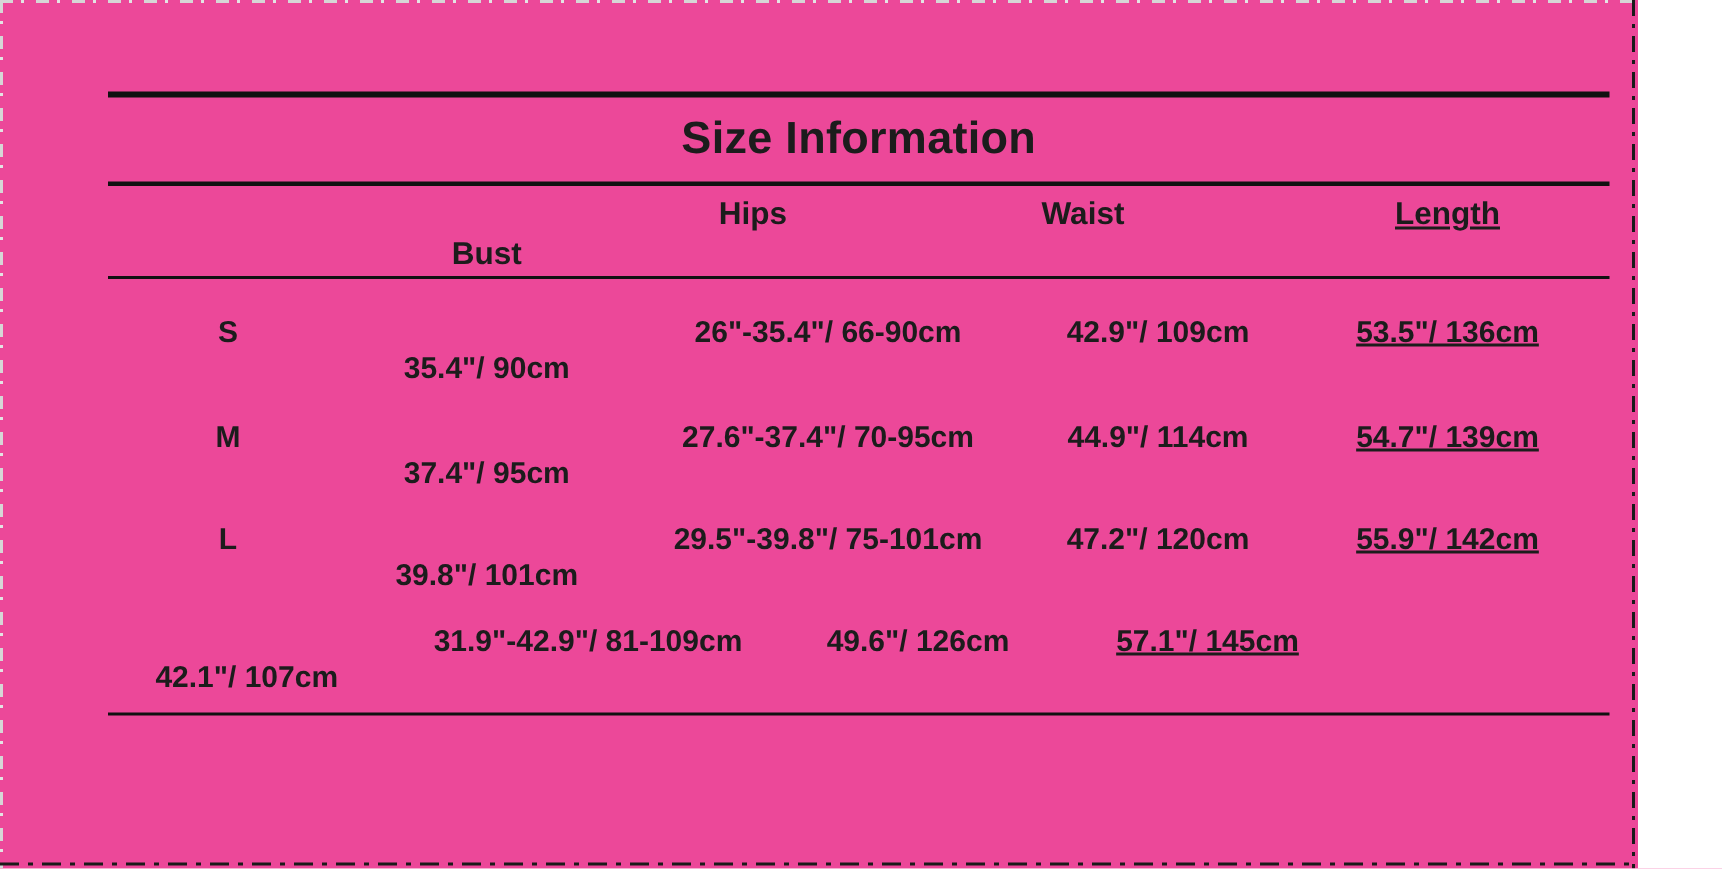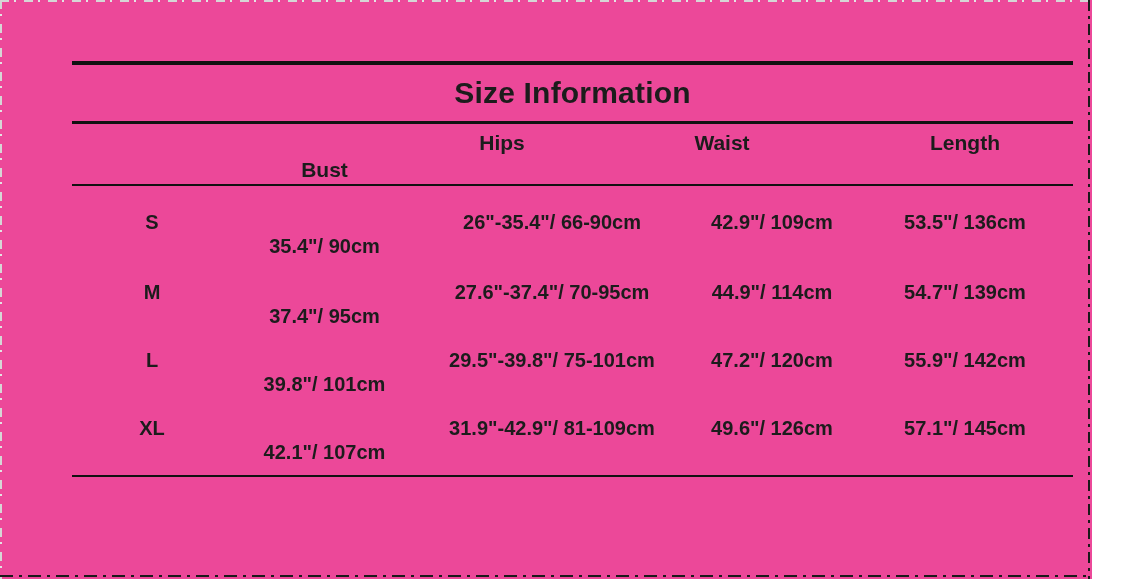--- a/index.html
+++ b/index.html
@@ -76,21 +76,21 @@
   }
 
   .cols {
     display: flex;
     width: 100%;
   }
   .col-size   { width: 160px; }
   .col-bust   { width: 185px; margin-top: 48px; }
   .col-waist  { width: 270px; }
   .col-hips   { width: 170px; }
-  .col-length { width: 216px; }
+  .col-length { width: 216px; text-decoration: underline; }
   .cell {
     display: flex;
     align-items: center;
     justify-content: center;
     text-align: center;
     font-size: 20px;
     font-weight: 600;
     white-space: nowrap;
   }
 
@@ -155,21 +155,20 @@
 
       <div class="body-row cols">
         <div class="cell col-size">L</div>
         <div class="cell col-bust">39.8"/ 101cm</div>
         <div class="cell col-waist">29.5"-39.8"/ 75-101cm</div>
         <div class="cell col-hips">47.2"/ 120cm</div>
         <div class="cell col-length">55.9"/ 142cm</div>
       </div>
 
       <div class="body-row cols">
-        <div class="cell col-size">XL</div>
         <div class="cell col-bust">42.1"/ 107cm</div>
         <div class="cell col-waist">31.9"-42.9"/ 81-109cm</div>
         <div class="cell col-hips">49.6"/ 126cm</div>
         <div class="cell col-length">57.1"/ 145cm</div>
       </div>
 
     </div>
 
     <div class="rule rule-bottom"></div>
 

